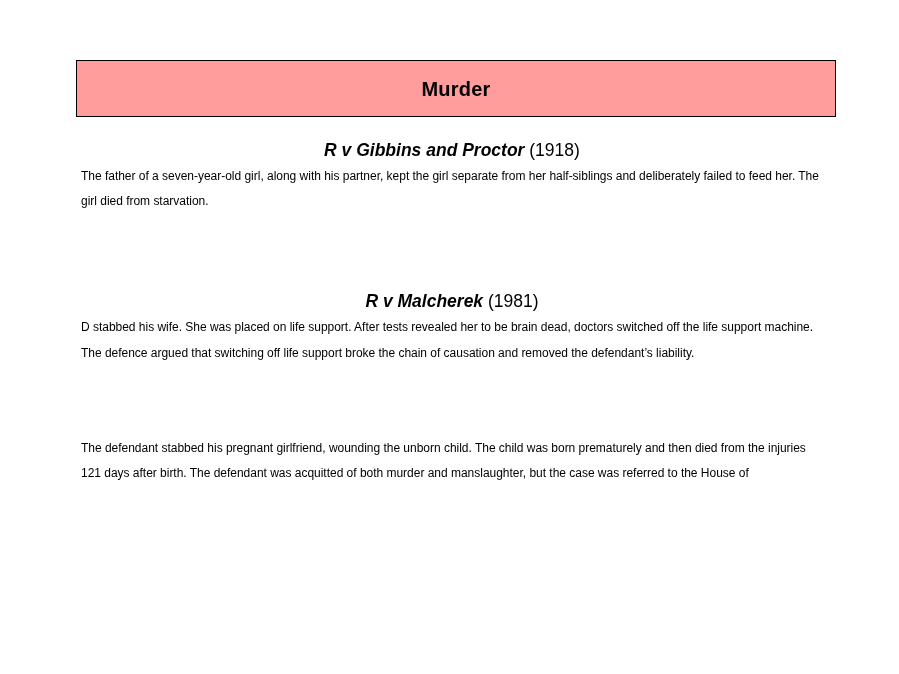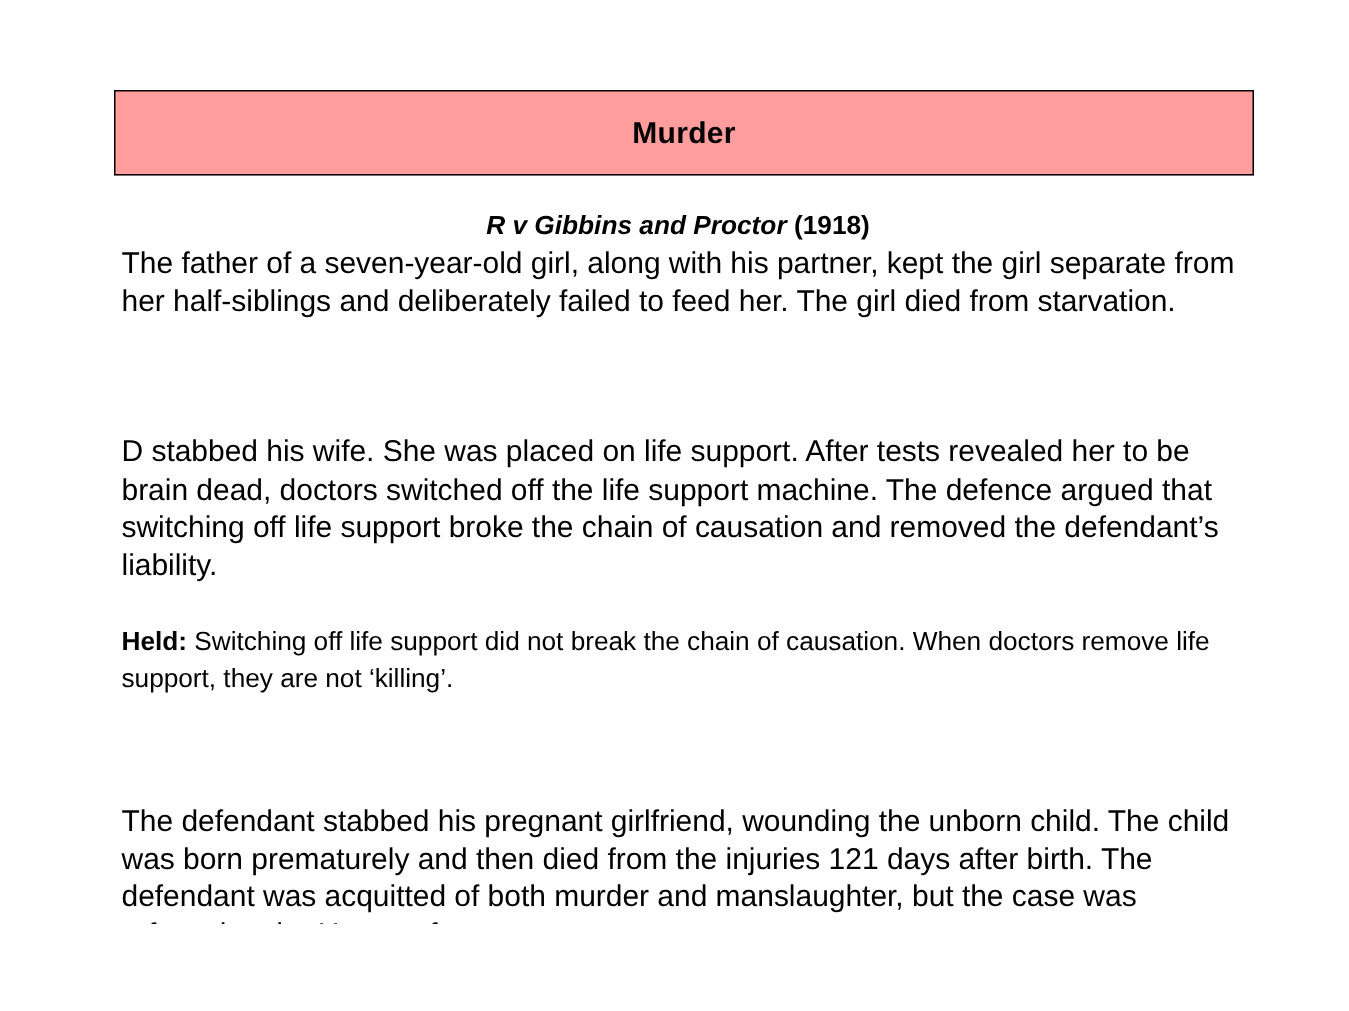--- a/index.html
+++ b/index.html
@@ -65,25 +65,25 @@
     margin: 0 0 1px 0;
     white-space: nowrap;
   }
   .case-title .case-name {
     font-style: italic;
     font-weight: bold;
     text-align: center;
   }
   .case-title .case-year {
     font-style: normal;
-    font-weight: bold;
+    font-weight: normal;
   }
 
   .case-para {
-    font-size: 20px;
+    font-size: 12px;
     line-height: 25.2px;
     margin: 0;
     text-align: left;
     letter-spacing: -0.02px;
   }
 
   .case-held {
     font-size: 17.5px;
     line-height: 25.2px;
     margin: 25px 0 0 0;
@@ -118,24 +118,24 @@
     <div class="case-section">
       <p class="case-title">
         <span class="case-name">R v Gibbins and Proctor</span><span> </span><span class="case-year">(1918)</span>
       </p>
       <p class="case-para">The father of a seven-year-old girl, along with his partner, kept the girl separate from her half-siblings and deliberately failed to feed her. The girl died from starvation.</p>
     </div>
 
     <div class="section-gap"></div>
 
     <div class="case-section">
+      <p class="case-title">
+        <span class="case-name">R v Malcherek</span><span> </span><span class="case-year">(1981)</span>
+      </p>
       <p class="case-para">D stabbed his wife. She was placed on life support. After tests revealed her to be brain dead, doctors switched off the life support machine. The defence argued that switching off life support broke the chain of causation and removed the defendant’s liability.</p>
-      <p class="case-held">
-        <span class="held-label">Held:</span><span> </span><span>Switching off life support did not break the chain of causation. When doctors remove life support, they are not ‘killing’.</span>
-      </p>
     </div>
 
     <div class="section-gap-last"></div>
 
     <div class="case-section">
       <p class="case-para">The defendant stabbed his pregnant girlfriend, wounding the unborn child. The child was born prematurely and then died from the injuries 121 days after birth. The defendant was acquitted of both murder and manslaughter, but the case was referred to the House of</p>
     </div>
 
   </div>
 </div>

